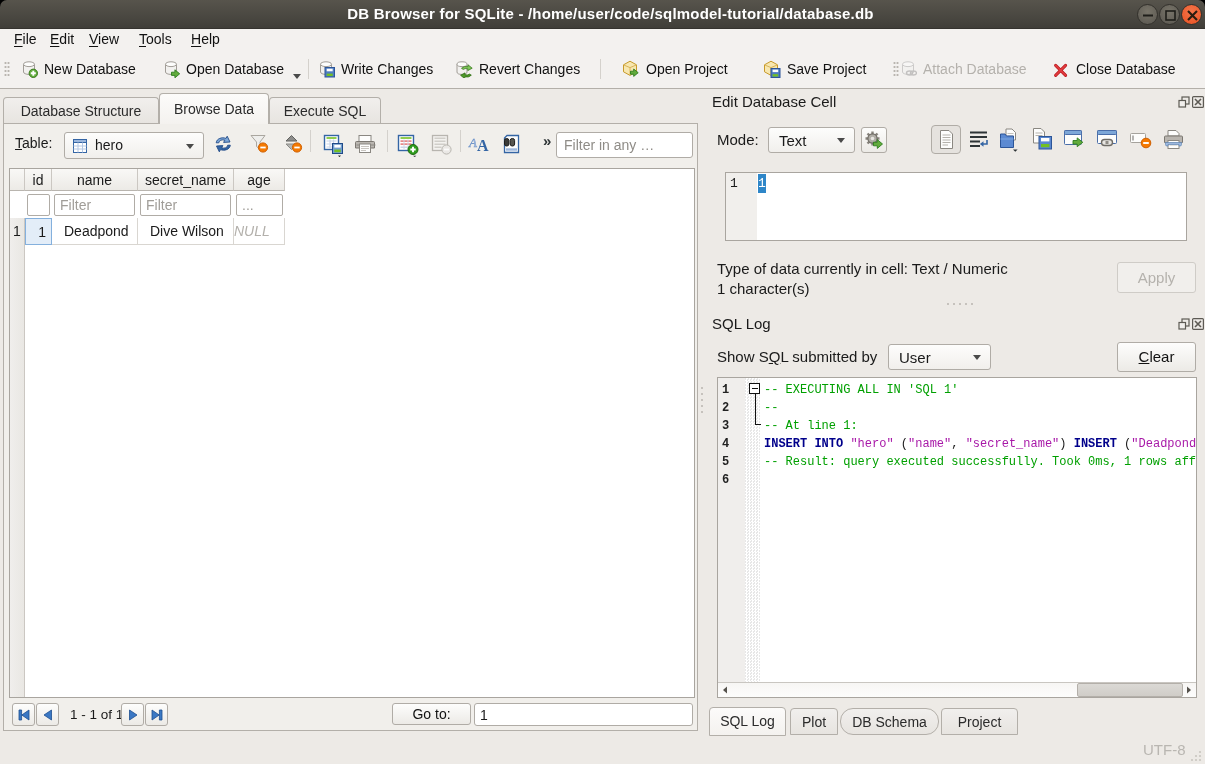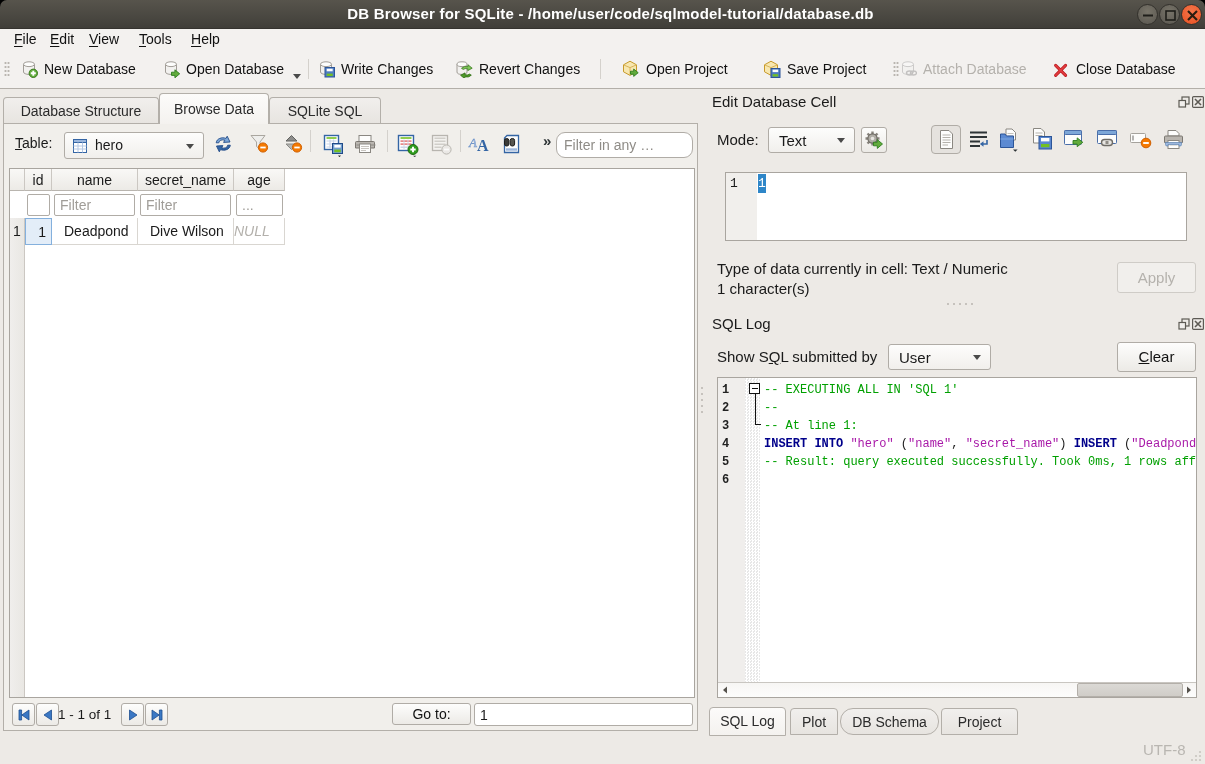--- a/index.html
+++ b/index.html
@@ -165,21 +165,21 @@
     <ellipse cx="13.5" cy="13" rx="3" ry="2" fill="none" stroke="#8a8781" stroke-width="1.4"></ellipse>
   </svg>Attach Database</div>
   <div class="tbtn" style="left:1053px;"><svg width="17" height="17" viewBox="0 0 17 17">
     <path d="M2.6 4.4 L12.6 14.4 M12.6 4.4 L2.6 14.4" stroke="#b8171b" stroke-width="3" stroke-linecap="round"></path>
     <path d="M2.6 4.4 L12.6 14.4 M12.6 4.4 L2.6 14.4" stroke="#e23c3f" stroke-width="1.6" stroke-linecap="round"></path>
   </svg>Close Database</div>
 </div>
 
 <div class="tab" style="left:3px; width:156px;">Database Structure</div>
 <div class="tab active" style="left:159px; width:110px;">Browse Data</div>
-<div class="tab" style="left:269px; width:112px;">SQLite SQL</div>
+<div class="tab" style="left:269px; width:112px;">Execute SQL</div>
 
 <div id="leftpanel">
 
   <div style="position:absolute;left:11px;top:11px;font-size:14px;"><u>T</u>able:</div>
   <div class="combo" style="left:60px;top:8px;width:140px;height:27px;">
     <svg style="position:absolute;left:7px;top:5px;" width="16" height="16" viewBox="0 0 16 16">
       <rect x="1.5" y="1.5" width="13" height="13" fill="#fff" stroke="#3465a4"></rect>
       <rect x="1.5" y="1.5" width="13" height="3" fill="#9cb7dd" stroke="#3465a4"></rect>
       <path d="M1.5 8h13M1.5 11h13M6 4.5v10M10.5 4.5v10" stroke="#b5c8e4"></path>
     </svg>
@@ -242,21 +242,21 @@
     <text x="1" y="14" font-family="Liberation Serif" font-size="13" font-style="italic" fill="#a8c0e8" stroke="#7396c8" stroke-width="0.5">A</text>
     <text x="9" y="18" font-family="Liberation Serif" font-size="16" font-weight="bold" fill="#3465a4">A</text>
   </svg>
   <svg style="position:absolute;left:496px;top:9px;" width="23" height="22" viewBox="0 0 23 22">
     <path d="M7 2.5 H18.5 V19.5 H4.5 V5 Z" fill="#fdfdfc" stroke="#3465a4" stroke-width="1.3"></path>
     <path d="M6 16.5 h11" stroke="#9cb7dd" stroke-width="2.4"></path>
     <rect x="4.5" y="5.5" width="4.4" height="7.5" rx="2" fill="#3a3a38" stroke="#1d1d1c"></rect>
     <rect x="10.2" y="5.5" width="4.4" height="7.5" rx="2" fill="#55554f" stroke="#1d1d1c"></rect>
   </svg>
   <div style="position:absolute;left:539px;top:8px;font-size:15px;font-weight:bold;color:#2e3436;">»</div>
-  <div class="input" style="left:552px;top:8px;width:137px;height:26px;line-height:24px;padding-left:7px;border-radius:9px;">
+  <div class="input" style="left:552px;top:8px;width:137px;height:26px;line-height:24px;padding-left:7px;">
     <span class="ph" style="font-size:14px;">Filter in any …</span>
   </div>
 
   <div id="grid">
     <div class="hcell" style="left:0px;width:15px;"></div>
     <div class="hcell" style="left:15px;width:27px;">id</div>
     <div class="hcell" style="left:42px;width:86px;">name</div>
     <div class="hcell" style="left:128px;width:96px;">secret_name</div>
     <div class="hcell" style="left:224px;width:51px;">age</div>
 
@@ -277,21 +277,21 @@
   <div class="navbtn" style="left:8px;top:579px;">
       <svg width="16" height="16" viewBox="0 0 16 16">
     <path d="M3 3 h2.6 v10 H3 z M13 3 v10 L5.8 8 z" fill="#3b78c4" stroke="#1d4e8f" stroke-width="0.8"></path>
   </svg>
     </div>
   <div class="navbtn" style="left:32px;top:579px;">
       <svg width="16" height="16" viewBox="0 0 16 16">
     <path d="M11.5 3 v10 L4 8 z" fill="#3b78c4" stroke="#1d4e8f" stroke-width="0.8"></path>
   </svg>
     </div>
-  <div style="position:absolute;left:54px;top:583px;font-size:13.5px;">1 - 1 of 1</div>
+  <div style="position:absolute;left:66px;top:583px;font-size:13.5px;">1 - 1 of 1</div>
   <div class="navbtn" style="left:117px;top:579px;">
       <svg width="16" height="16" viewBox="0 0 16 16">
     <path d="M4.5 3 v10 L12 8 z" fill="#3b78c4" stroke="#1d4e8f" stroke-width="0.8"></path>
   </svg>
     </div>
   <div class="navbtn" style="left:141px;top:579px;">
       <svg width="16" height="16" viewBox="0 0 16 16">
     <path d="M13 3 h-2.6 v10 H13 z M3 3 v10 L10.2 8 z" fill="#3b78c4" stroke="#1d4e8f" stroke-width="0.8"></path>
   </svg>
     </div>

